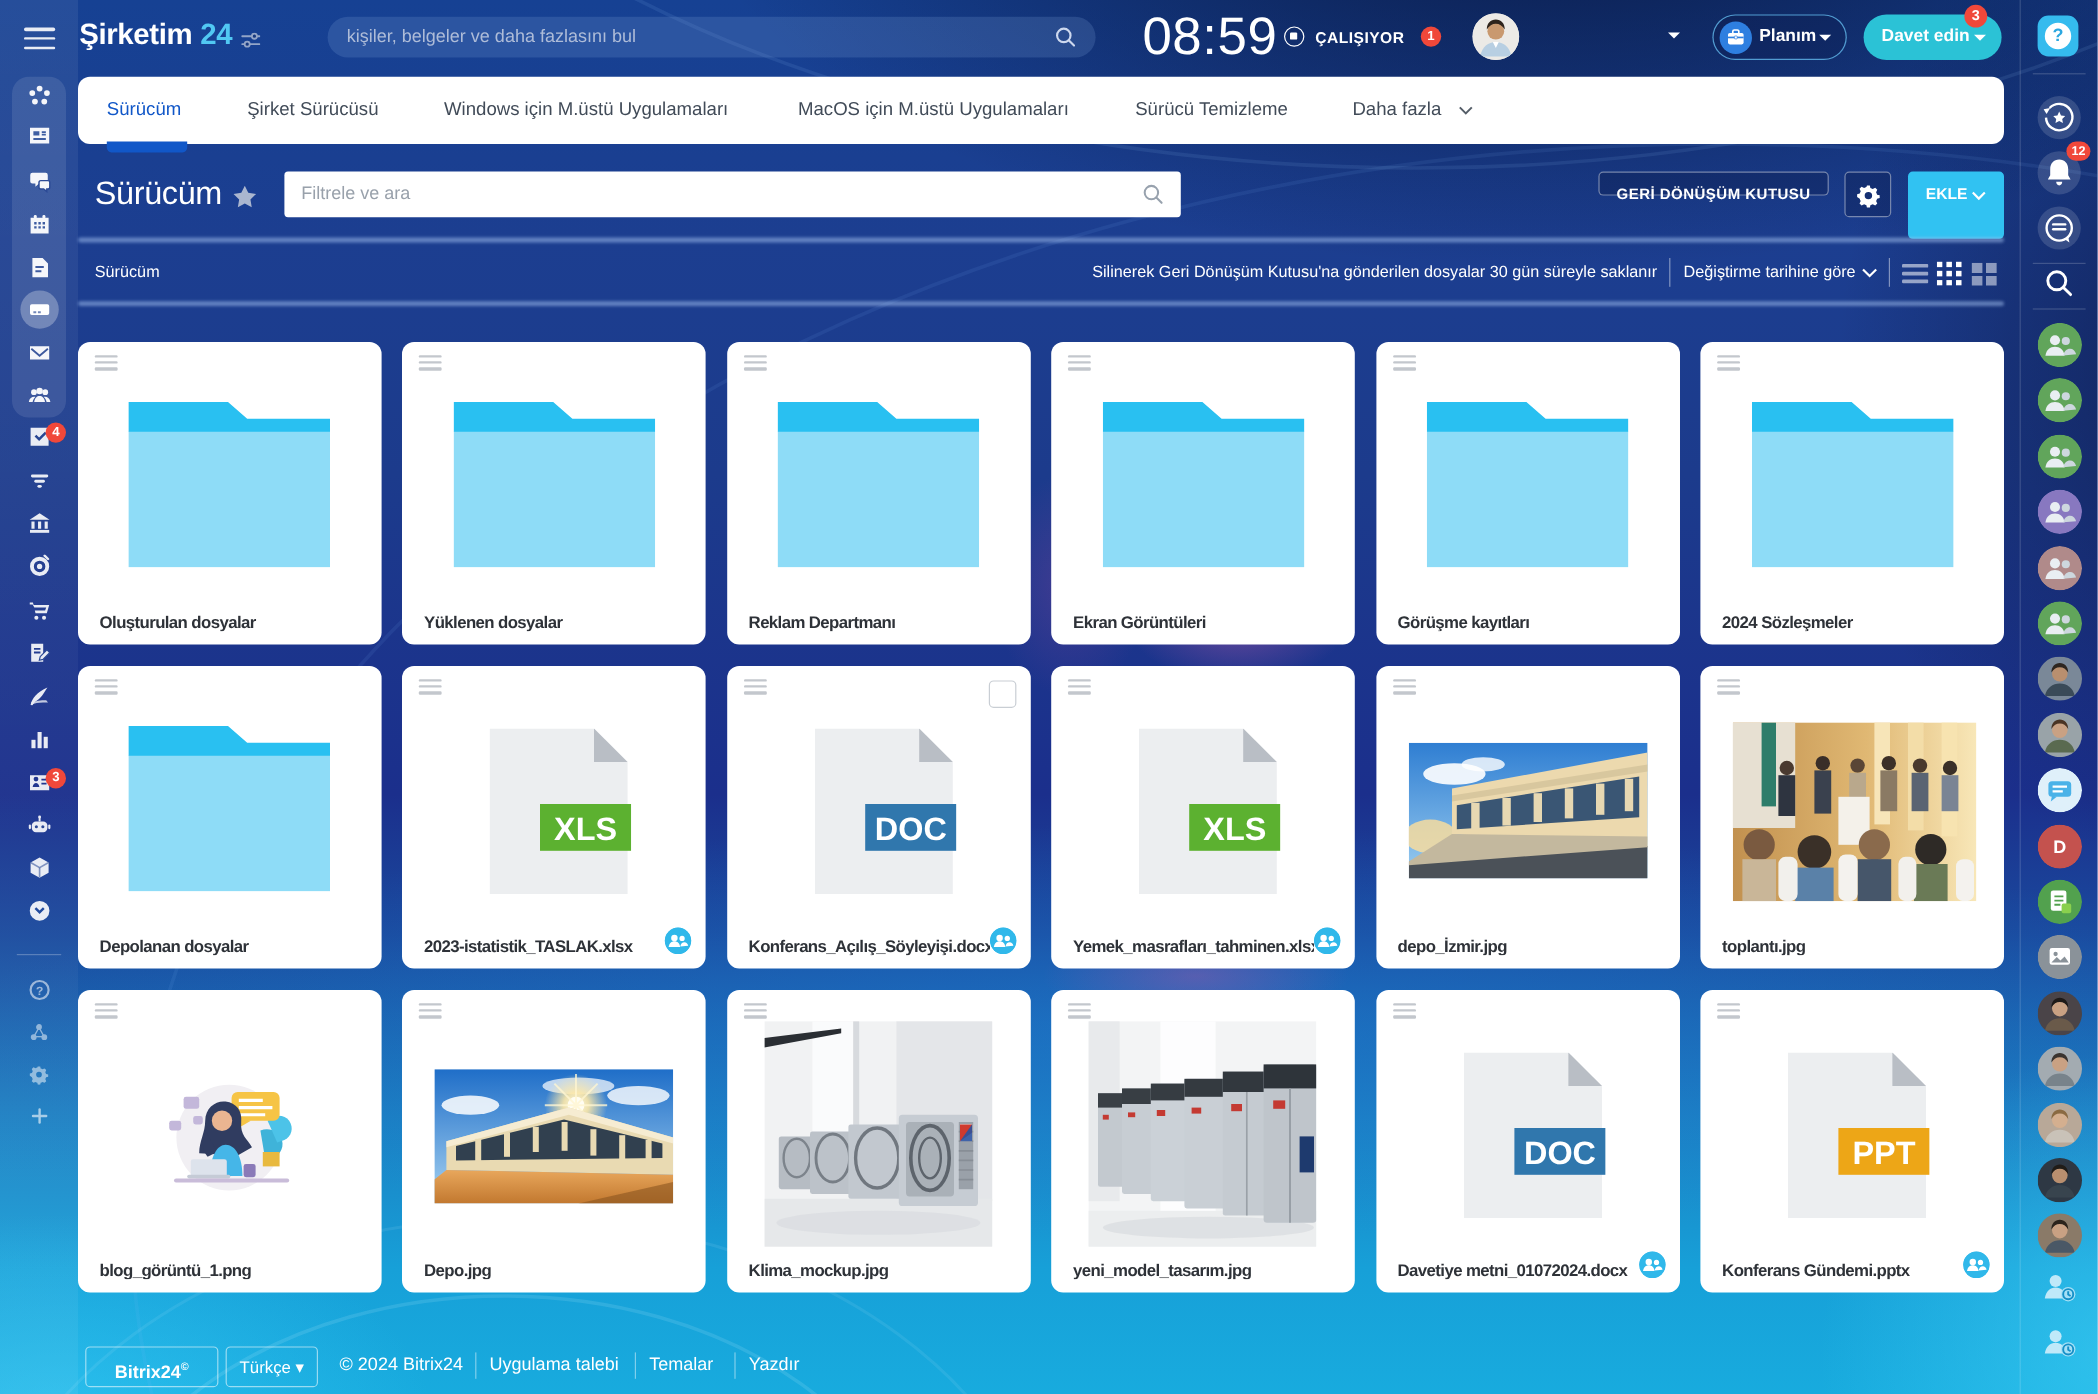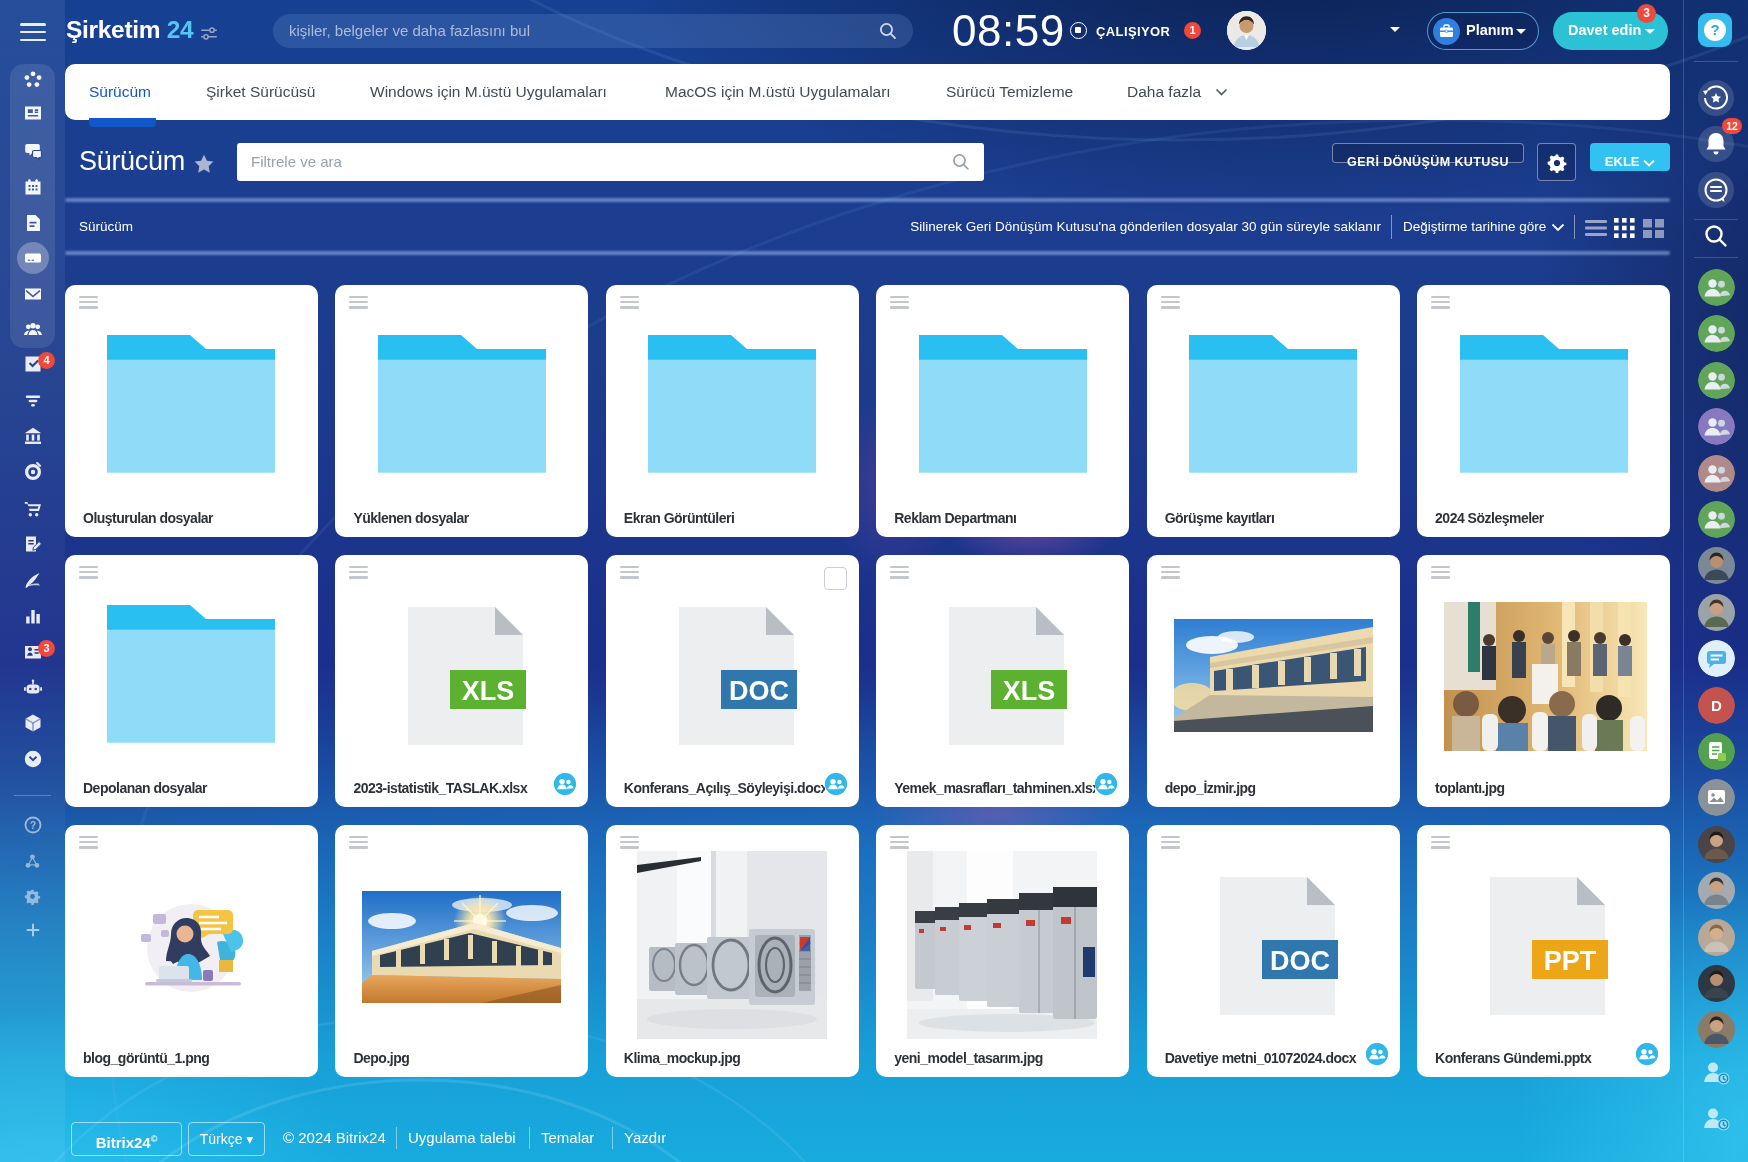--- a/index.html
+++ b/index.html
@@ -50,21 +50,21 @@
 #tabbar{position:absolute;left:65px;top:64px;width:1605px;height:56px;background:#fff;border-radius:10px;}
 .tab{position:absolute;top:0;height:56px;line-height:56px;font-size:15.5px;font-weight:500;color:#414b58;white-space:nowrap;}
 #tab-active{color:#1157c8;}
 #tabunder{position:absolute;left:89px;top:118px;width:67px;height:9px;background:#1157c8;border-radius:0 0 4px 4px;}
 #title{position:absolute;left:79px;top:146px;font-size:27px;font-weight:500;color:#fff;letter-spacing:-.3px;}
 #star{position:absolute;left:193px;top:153px;}
 #filter{position:absolute;left:237px;top:143px;width:747px;height:38px;background:#fff;border-radius:3px;}
 #filter .ph{position:absolute;left:14px;top:10px;color:#99a1ab;font-size:15px;}
 #gdk{position:absolute;left:1332px;top:143px;width:192px;height:20px;border:1px solid rgba(255,255,255,.42);border-radius:4px;background:rgba(10,22,66,.3);color:#fff;font-size:12.5px;font-weight:bold;text-align:center;line-height:37px;letter-spacing:.4px;}
 #gearbtn{position:absolute;left:1537px;top:143px;width:39px;height:38px;border:1px solid rgba(255,255,255,.42);border-radius:4px;background:rgba(10,22,66,.3);text-align:center;line-height:40px;}
-#ekle{position:absolute;left:1590px;top:143px;width:80px;height:28px;border-radius:4px;background:#31c2f2;color:#fff;font-size:13px;font-weight:bold;text-align:center;line-height:38px;}
+#ekle{position:absolute;left:1590px;top:143px;width:80px;height:56px;border-radius:4px;background:#31c2f2;color:#fff;font-size:13px;font-weight:bold;text-align:center;line-height:38px;}
 .hline{position:absolute;left:65px;width:1605px;height:3.5px;background:rgba(170,200,245,.5);filter:blur(1.2px);border-radius:2px;}
 #crumb{position:absolute;left:79px;top:219px;color:#fff;font-size:13.5px;}
 #inforight{position:absolute;left:0;top:219px;width:1381px;text-align:right;color:#fff;font-size:13.5px;}
 .vsep{position:absolute;top:215px;width:1px;height:24px;background:rgba(255,255,255,.45);}
 #sortby{position:absolute;left:1403px;top:219px;color:#fff;font-size:13.5px;}
 
 #grid{position:absolute;left:65px;top:285px;width:1605px;display:grid;grid-template-columns:repeat(6,1fr);grid-auto-rows:252px;gap:18px 17.5px;}
 .card{position:relative;background:#fff;border-radius:10px;overflow:hidden;}
 .card .hm{position:absolute;left:14px;top:11px;}
 .card .hm span{display:block;width:19px;height:2.4px;background:#c3c7cd;border-radius:1px;margin-bottom:2.7px;}
@@ -544,33 +544,33 @@
 <div class="card">
       <div class="hm">
         <span></span>
         <span></span>
         <span></span>
       </div>
       <svg class="cicon" style="top:50px" width="168" height="138">
         <path fill="#29c0f1" d="M0 0h83l16 14h69v11H0z"></path>
         <path fill="#8edcf7" d="M0 24.7h168v113H0z"></path>
       </svg>
-      <div class="nm">Ekran Görüntüleri</div>
+      <div class="nm">Reklam Departmanı</div>
     </div>
 <div class="card">
       <div class="hm">
         <span></span>
         <span></span>
         <span></span>
       </div>
       <svg class="cicon" style="top:50px" width="168" height="138">
         <path fill="#29c0f1" d="M0 0h83l16 14h69v11H0z"></path>
         <path fill="#8edcf7" d="M0 24.7h168v113H0z"></path>
       </svg>
-      <div class="nm">Reklam Departmanı</div>
+      <div class="nm">Ekran Görüntüleri</div>
     </div>
 <div class="card">
       <div class="hm">
         <span></span>
         <span></span>
         <span></span>
       </div>
       <svg class="cicon" style="top:50px" width="168" height="138">
         <path fill="#29c0f1" d="M0 0h83l16 14h69v11H0z"></path>
         <path fill="#8edcf7" d="M0 24.7h168v113H0z"></path>

